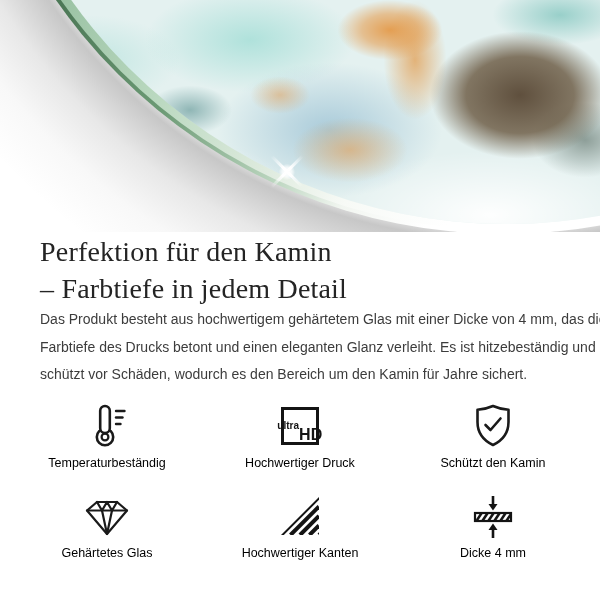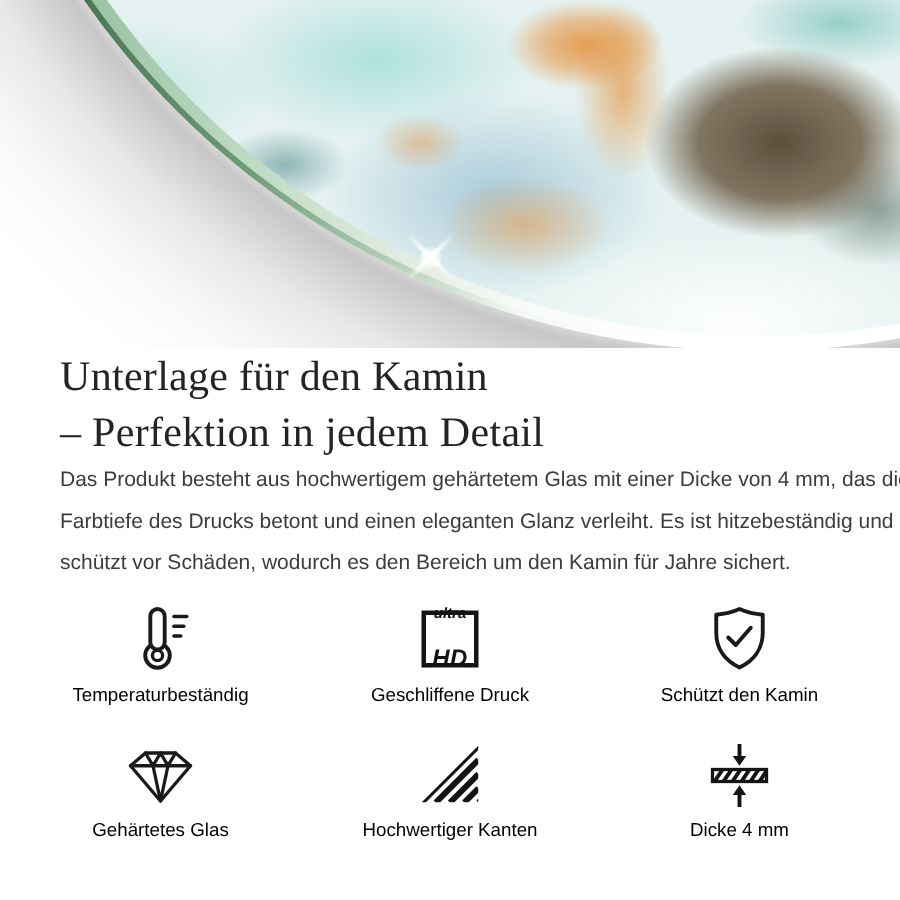--- a/index.html
+++ b/index.html
@@ -94,44 +94,44 @@
     position:absolute; left:0; top:402px; width:600px;
     display:grid; grid-template-columns:214px 172px 214px; row-gap:21px;
   }
   .feature { display:flex; flex-direction:column; align-items:center; }
   .icon-wrap { height:48px; display:flex; align-items:center; justify-content:center; }
   .feature-label { margin-top:6px; font-size:12.5px; color:#000000; line-height:15px; }
   .icon-svg { display:block; }
 
   .uhd-box {
     width:38px; height:38px; border:3px solid #141414;
-    display:flex; flex-direction:column; align-items:center; justify-content:center;
-    color:#141414; background:#fff;font-style:italic;
+    display:flex; flex-direction:row; align-items:center; justify-content:center;
+    color:#141414; background:#fff;
   }
   .uhd-top  { font-size:10px; font-weight:700; line-height:10px; }
   .uhd-main { font-size:16px; font-weight:700; line-height:16px; margin-top:17px; letter-spacing:0.3px; }
 </style>
 </head>
 <body>
 
 <div class="hero">
   <div class="hero-shadow"></div>
   <div class="glass-line"></div>
   <div class="glass-edge"></div>
   <div class="marble"></div>
   <div class="sparkle">
     <div class="ray r45"></div>
       <div class="ray r135"></div>
       <div class="core"></div>
   </div>
 </div>
 
 <h1 class="page-title">
-  <span>Unterlage für den Kamin</span>
-  <span>– Perfektion in jedem Detail</span>
+  <span>Perfektion für den Kamin</span>
+  <span>– Farbtiefe in jedem Detail</span>
 </h1>
 
 <p class="page-desc">
   <span>Das Produkt besteht aus hochwertigem gehärtetem Glas mit einer Dicke von 4 mm, das die</span>
   <span>Farbtiefe des Drucks betont und einen eleganten Glanz verleiht. Es ist hitzebeständig und</span>
   <span>schützt vor Schäden, wodurch es den Bereich um den Kamin für Jahre sichert.</span>
 </p>
 
 <div class="features">
 
@@ -149,21 +149,21 @@
     <div class="feature-label">Temperaturbeständig</div>
   </div>
 
   <div class="feature">
     <div class="icon-wrap">
       <div class="uhd-box">
         <span class="uhd-top">ultra</span>
         <span class="uhd-main">HD</span>
       </div>
     </div>
-    <div class="feature-label">Geschliffene Druck</div>
+    <div class="feature-label">Hochwertiger Druck</div>
   </div>
 
   <div class="feature">
     <div class="icon-wrap">
       <svg class="icon-svg" width="48" height="48" viewBox="0 0 48 48" fill="none" stroke="#1a1a1a" stroke-width="2.6" stroke-linejoin="round" stroke-linecap="round">
         <path d="M24 4c5 2.2 10.3 3.4 15.5 3.8V20c0 10.7-6.3 18.6-15.5 23C14.8 38.6 8.5 30.7 8.5 20V7.8C13.7 7.4 19 6.2 24 4z"></path>
         <polyline points="16.5,23 21.5,28 31.5,16.5"></polyline>
       </svg>
     </div>
     <div class="feature-label">Schützt den Kamin</div>

